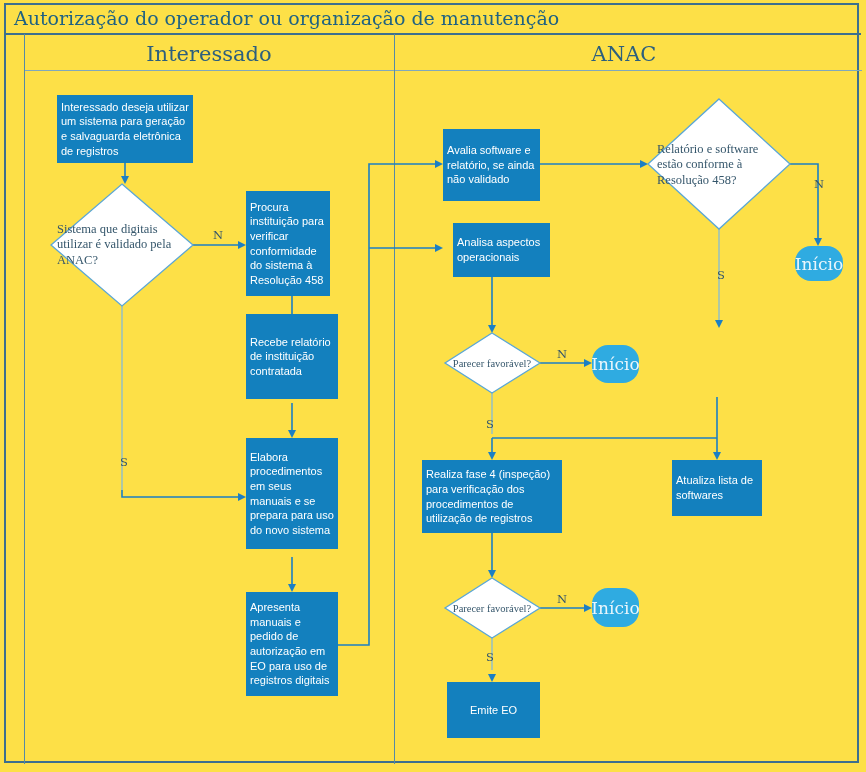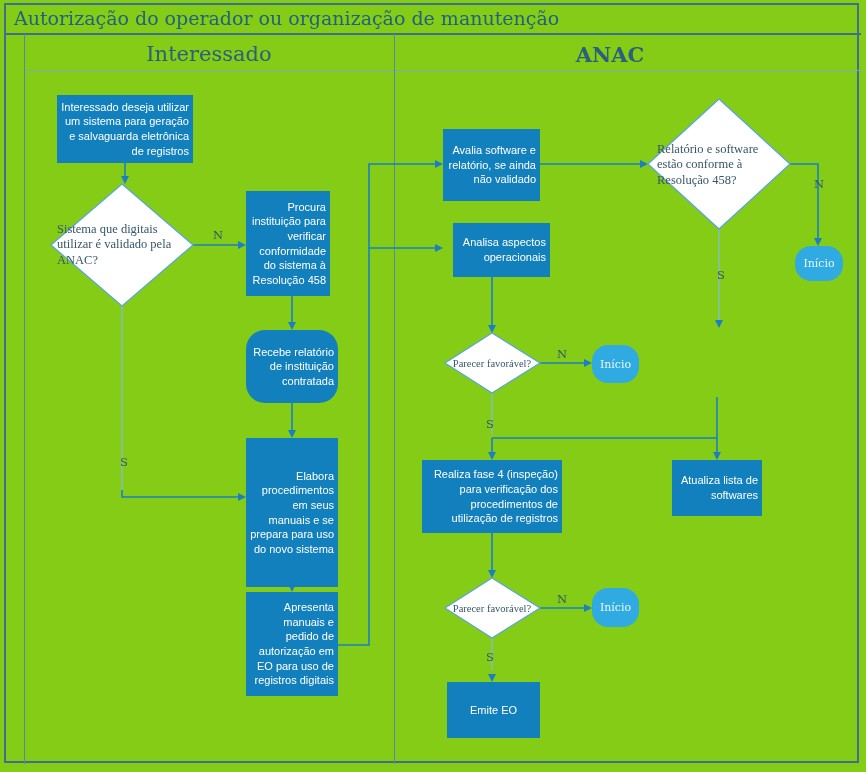--- a/index.html
+++ b/index.html
@@ -1,41 +1,41 @@
 <!DOCTYPE html>
 <html><head>
 <meta charset="utf-8">
 <style>
   html,body { margin:0; padding:0; background:#fff; }
   .canvas {
-    position:relative; width:866px; height:772px; background:#84cc16;
+    position:relative; width:866px; height:772px; background:#fde047;
     font-family:"Liberation Sans", sans-serif; overflow:hidden;
   }
   .line { position:absolute; }
   .outer-frame {
     position:absolute; left:4px; top:3px; width:855px; height:760px;
     border:2px solid #3D6F8E; box-sizing:border-box;
   }
   .title-text {
     position:absolute; left:14px; top:7px; font-family:"DejaVu Serif", serif;
     font-size:19px; color:#1F6282; white-space:nowrap;
   }
   .lane-header {
     position:absolute; top:42px; text-align:center;
     font-family:"DejaVu Serif", serif; font-size:21px; color:#2C5F7E;
   }
   .proc {
     position:absolute; background:#1380BE; color:#ffffff;
-    display:flex; align-items:center; justify-content:center; text-align:right;
+    display:flex; align-items:center; justify-content:center; text-align:left;
     font-size:11px; line-height:1.32; padding:3px 4px; box-sizing:border-box;
   }
   .term {
     position:absolute; background:#2FABE1; color:#EAF6FC; border-radius:16px;
     display:flex; align-items:center; justify-content:center;
-    font-family:"DejaVu Serif", serif; font-size:11px;
+    font-family:"DejaVu Serif", serif; font-size:17px;
   }
   .dtext {
     position:absolute; display:flex; align-items:center; justify-content:center;
     text-align:left; font-family:Liberation Serif, serif; color:#35566B; line-height:1.25;
   }
   .elabel {
     position:absolute; font-family:"DejaVu Serif", serif; font-size:11.5px; color:#35566B;
   }
   svg.overlay { position:absolute; left:0; top:0; pointer-events:none; }
   .conn   { stroke:#1B7FC4; stroke-width:1.6; fill:none; }
@@ -49,21 +49,21 @@
 <div class="canvas">
 
   <div class="outer-frame"></div>
   <div class="line" style="left:4px; top:33px; width:857px; border-top:2px solid #3D6F8E;"></div>
   <div class="line" style="left:24px; top:70px; width:838px; border-top:1.5px solid #7FA8BC;"></div>
   <div class="line" style="left:24px; top:34px; height:730px; border-left:1.5px solid #558AA5;"></div>
   <div class="line" style="left:394px; top:34px; height:730px; border-left:1.5px solid #558AA5;"></div>
 
   <div class="title-text">Autorização do operador ou organização de manutenção</div>
   <div class="lane-header" style="left:24px; width:370px;">Interessado</div>
-  <div class="lane-header" style="left:376px; width:468px;font-weight:bold;">ANAC</div>
+  <div class="lane-header" style="left:390px; width:468px;">ANAC</div>
 
   <svg class="overlay" width="866" height="772" viewBox="0 0 866 772">
 
     <path class="conn" d="M125,163 V176"></path>
     <path class="ah" d="M125,184 l-4,-8 h8 z"></path>
     <path class="conn" d="M193,245 H238"></path>
     <path class="ah" d="M246,245 l-8,-4 v8 z"></path>
     <path class="conn" d="M292,296 V322"></path>
     <path class="ah" d="M292,330 l-4,-8 h8 z"></path>
     <path class="conn" d="M292,403 V430"></path>
@@ -113,22 +113,22 @@
     <path class="ah" d="M492,682 l-4,-8 h8 z"></path>
 
     <polygon class="diamond" points="122,184 193,245 122,306 51,245"></polygon>
     <polygon class="diamond" points="719,99 790,164 719,229 648,164"></polygon>
     <polygon class="diamond" points="492,333 540,363 492,393 445,363"></polygon>
     <polygon class="diamond" points="492,578 540,608 492,638 445,608"></polygon>
   </svg>
 
   <div class="proc" style="left:57px; top:95px; width:136px; height:68px;">Interessado deseja utilizar um sistema para geração e salvaguarda eletrônica de registros</div>
   <div class="proc" style="left:246px; top:191px; width:84px; height:105px;">Procura instituição para verificar conformidade do sistema à Resolução 458</div>
-  <div class="proc" style="left:246px; top:330px; width:92px; height:73px;border-radius:19px;">Recebe relatório de instituição contratada</div>
-  <div class="proc" style="left:246px; top:438px; width:92px; height:149px;">Elabora procedimentos em seus manuais e se prepara para uso do novo sistema</div>
+  <div class="proc" style="left:246px; top:314px; width:92px; height:85px;">Recebe relatório de instituição contratada</div>
+  <div class="proc" style="left:246px; top:438px; width:92px; height:111px;">Elabora procedimentos em seus manuais e se prepara para uso do novo sistema</div>
   <div class="proc" style="left:246px; top:592px; width:92px; height:104px;">Apresenta manuais e pedido de autorização em EO para uso de registros digitais</div>
 
   <div class="proc" style="left:443px; top:129px; width:97px; height:72px;">Avalia software e relatório, se ainda não validado</div>
   <div class="proc" style="left:453px; top:223px; width:97px; height:54px;">Analisa aspectos operacionais</div>
   <div class="proc" style="left:422px; top:460px; width:140px; height:73px;">Realiza fase 4  (inspeção) para verificação dos procedimentos de utilização de registros</div>
   <div class="proc" style="left:672px; top:460px; width:90px; height:56px;">Atualiza lista de softwares</div>
   <div class="proc" style="left:447px; top:682px; width:93px; height:56px;">Emite EO</div>
 
   <div class="term" style="left:795px; top:246px; width:48px; height:35px;">Início</div>
   <div class="term" style="left:592px; top:345px; width:47px; height:38px;">Início</div>

